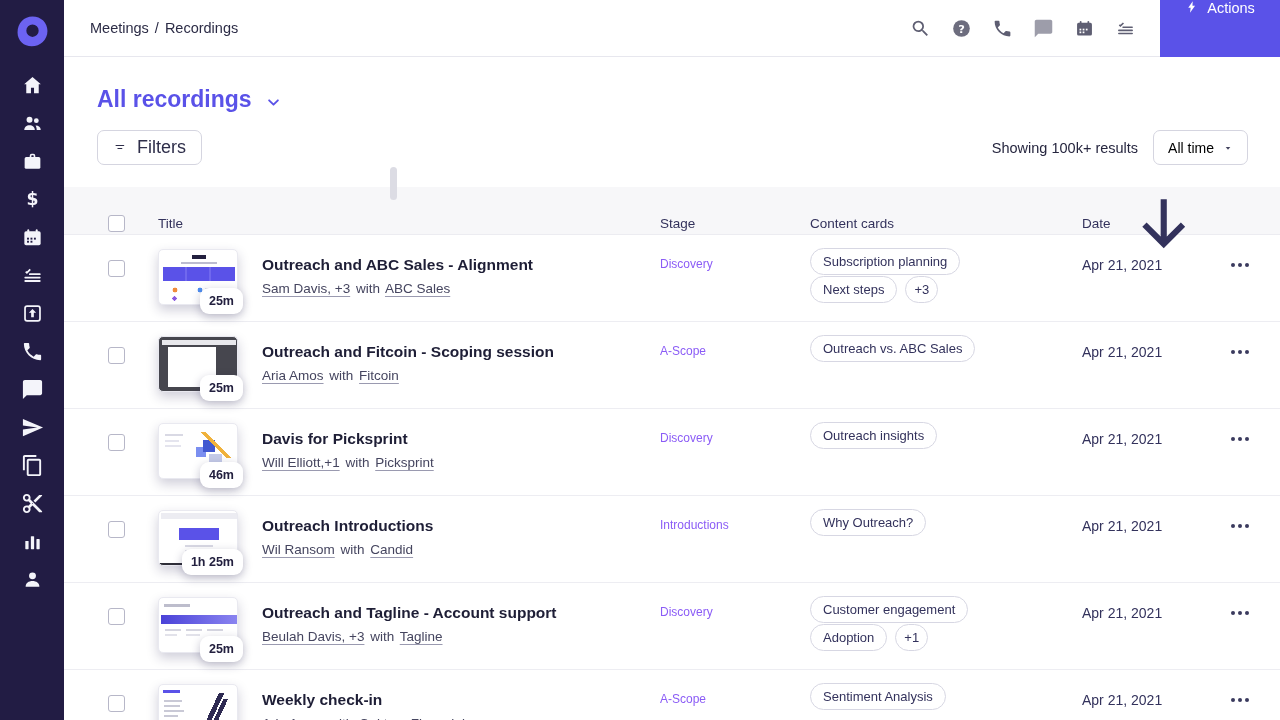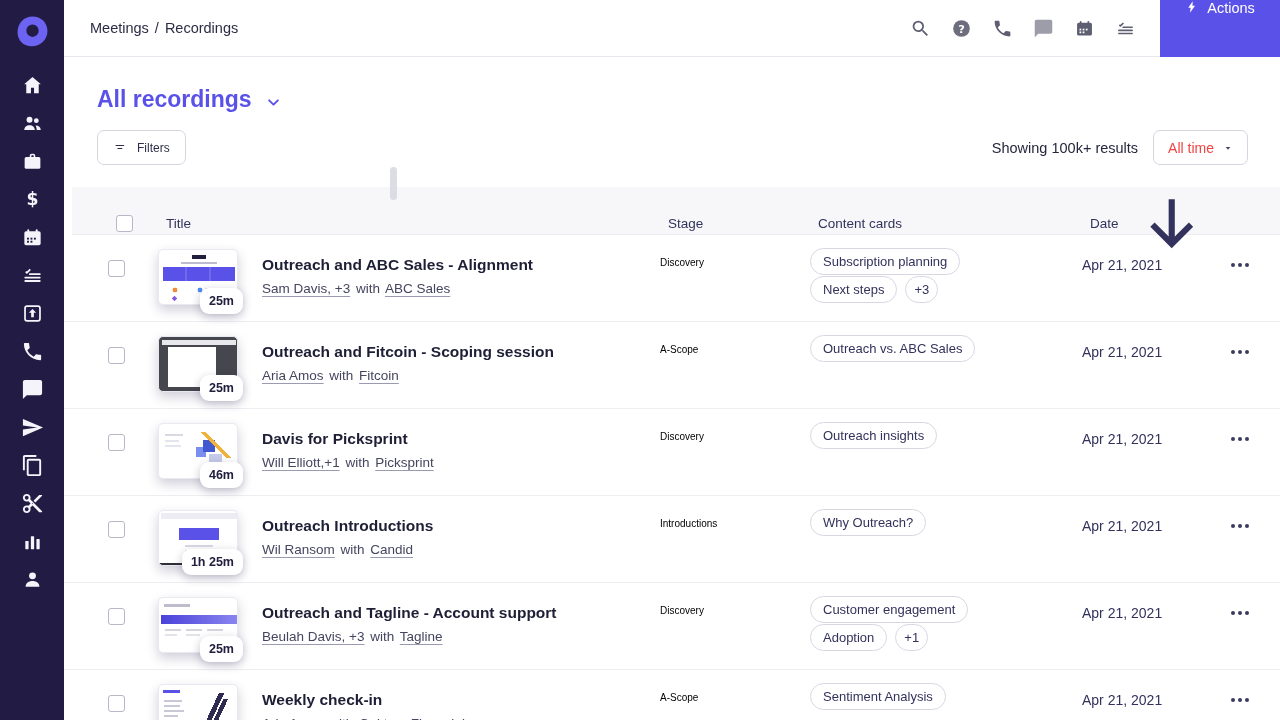--- a/index.html
+++ b/index.html
@@ -26,50 +26,50 @@
   .tb-help { color: #6d6d7e; }
   .actions-btn { height: 57px; width: 120px; background: #5a52e8; color: #fff; display: flex; align-items: flex-start; justify-content: center; gap: 8px; font-size: 14.5px; cursor: pointer; border: none; }
   .actions-btn svg { width: 14px; height: 14px; fill: #fff; }
 
   .content { flex: 1; position: relative; padding: 29px 32px 0 33px; }
   .page-title-row { display: inline-flex; align-items: center; gap: 14px; color: #5a52e8; cursor: pointer; }
   .page-title { font-size: 23px; font-weight: 700; }
   .title-chevron { width: 15px; height: 15px; margin-top: 5px; }
 
   .toolbar { display: flex; align-items: center; margin-top: 17px; height: 35px; }
-  .filters-btn { display: flex; align-items: center; gap: 9px; border: 1px solid #d5d5e0; border-radius: 7px; height: 35px; padding: 0 15px; font-size: 12px; color: #2e2e4a; background: #fff; cursor: pointer; }
+  .filters-btn { display: flex; align-items: center; gap: 9px; border: 1px solid #d5d5e0; border-radius: 7px; height: 35px; padding: 0 15px; font-size: 18px; color: #2e2e4a; background: #fff; cursor: pointer; }
   .filters-btn svg { width: 15px; height: 15px; fill: #2e2e4a; }
   .toolbar-right { margin-left: auto; display: flex; align-items: center; gap: 15px; }
   .results-text { font-size: 14.5px; color: #26263f; }
-  .time-btn { display: flex; align-items: center; gap: 9px; border: 1px solid #d5d5e0; border-radius: 7px; height: 35px; padding: 0 14px; font-size: 14px; color: #ef4444; background: #fff; cursor: pointer; }
+  .time-btn { display: flex; align-items: center; gap: 9px; border: 1px solid #d5d5e0; border-radius: 7px; height: 35px; padding: 0 14px; font-size: 14px; color: #000000; background: #fff; cursor: pointer; }
   .time-btn svg { width: 10px; height: 10px; fill: #44445e; }
   .scroll-thumb { position: absolute; left: 326px; top: 110px; width: 7px; height: 33px; border-radius: 4px; background: #dcdce4; cursor: pointer; }
 
   
   .table { margin: 22px -32px 0 -33px; }
   .thead, .trow { display: grid; grid-template-columns: 94px 104px 398px 150px 272px 118px 80px; }
-  .thead { background: #f7f7f9; height: 48px; align-items: center; font-size: 13.5px; color: #33325c; border-bottom: 1px solid #ececf1; margin-left: 8px; }
+  .thead { background: #f7f7f9; height: 48px; align-items: center; font-size: 13.5px; color: #33325c; border-bottom: 1px solid #ececf1; }
   .th-check { padding-left: 44px; }
   .checkbox { display: block; width: 17px; height: 17px; border: 1.5px solid #b7b7c8; border-radius: 3px; background: #fff; cursor: pointer; }
   .th-date { display: flex; align-items: center; gap: 16px; cursor: pointer; }
   .th-date svg { width: 17px; height: 17px; fill: #33325c; }
 
   .trow { height: 87px; border-bottom: 1px solid #ededf2; align-items: start; }
   .cell-check { padding: 25px 0 0 44px; }
   .thumbwrap { position: relative; margin-top: 14px; width: 80px; height: 56px; cursor: pointer; }
   .thumb { width: 80px; height: 56px; border-radius: 5px; border: 1px solid #e9e9f0; background-color: #fff; background-repeat: no-repeat; box-shadow: 0 5px 12px rgba(35,32,80,.22); }
   .duration { position: absolute; right: -5px; bottom: -9px; background: #fff; border-radius: 9px; padding: 6px 9px; font-size: 12.5px; font-weight: 700; color: #23203f; box-shadow: 0 3px 10px rgba(35,32,80,.28); white-space: nowrap; }
 
   .cell-title { padding-top: 21px; padding-right: 20px; }
   .rtitle { font-size: 15.5px; font-weight: 700; color: #1e1e36; cursor: pointer; }
   .rsub { margin-top: 7px; font-size: 13.5px; color: #45455f; }
   .plink { color: #45455f; text-decoration: underline; text-decoration-color: #9a9ab0; text-underline-offset: 2.5px; cursor: pointer; }
   .conn { margin: 0 2px; text-align: right; }
 
-  .cell-stage { padding-top: 22px; font-size: 10px; color: #000000; }
+  .cell-stage { padding-top: 22px; font-size: 12px; color: #8b5cf6; }
   .cell-cards { padding-top: 13px; display: flex; flex-direction: column; gap: 1px; align-items: flex-start; }
   .cardline { display: flex; gap: 8px; }
   .pill { border: 1px solid #d7d7e3; border-radius: 15px; padding: 5px 12px; font-size: 13px; color: #33325c; background: #fff; white-space: nowrap; cursor: pointer; }
   .pill.count { padding: 5px 8px; }
   .cell-date { padding-top: 22px; font-size: 14px; color: #33325c; }
   .cell-dots { padding-top: 28px; display: flex; justify-content: center; }
   .dots { display: flex; gap: 3px; cursor: pointer; }
   .dots i { width: 4px; height: 4px; border-radius: 50%; background: #3a3a5e; }
 
   

